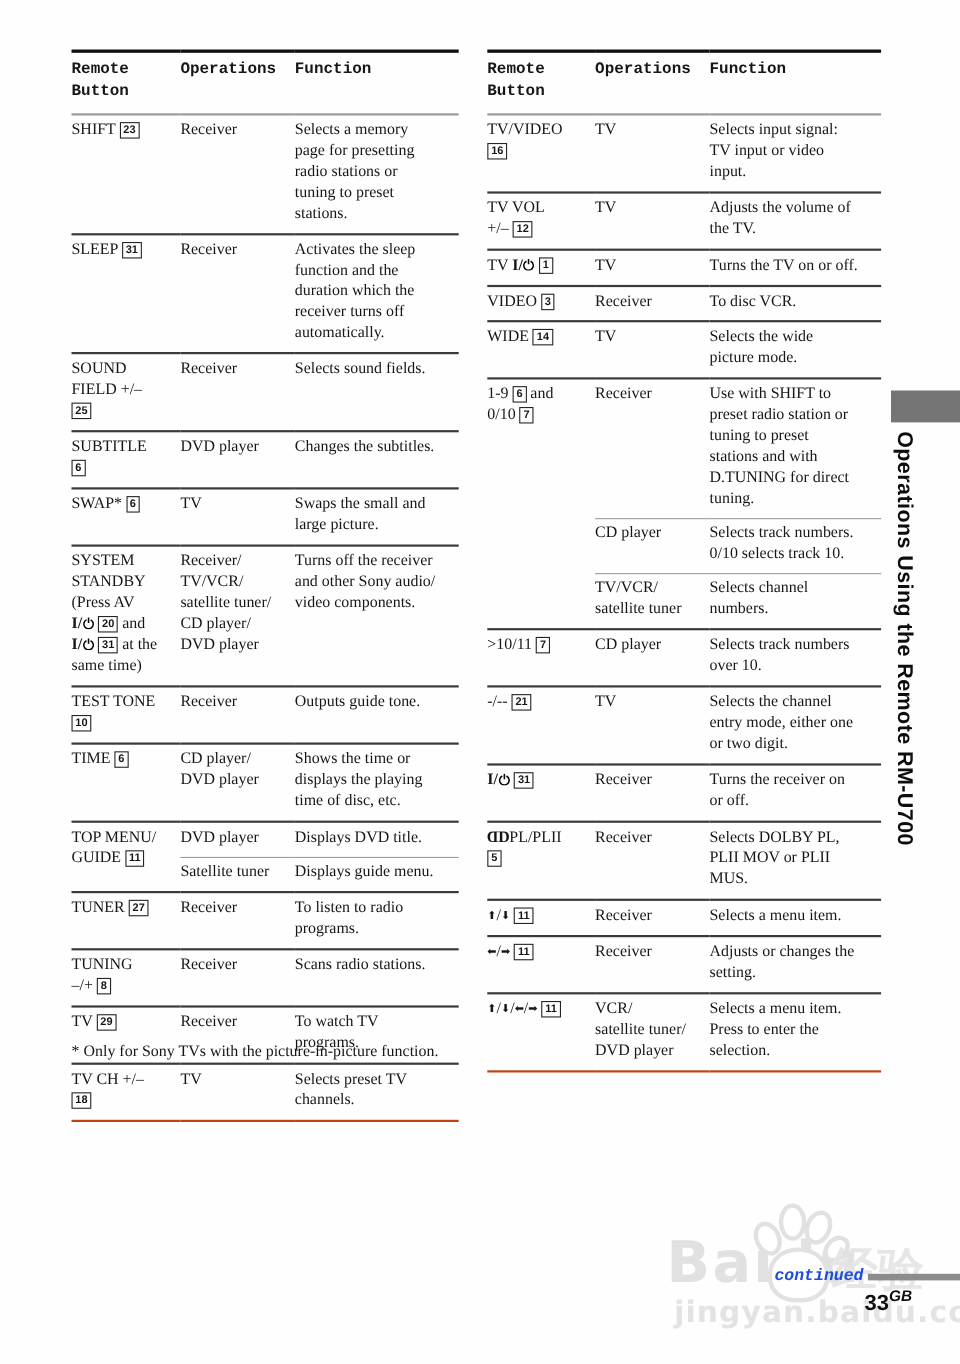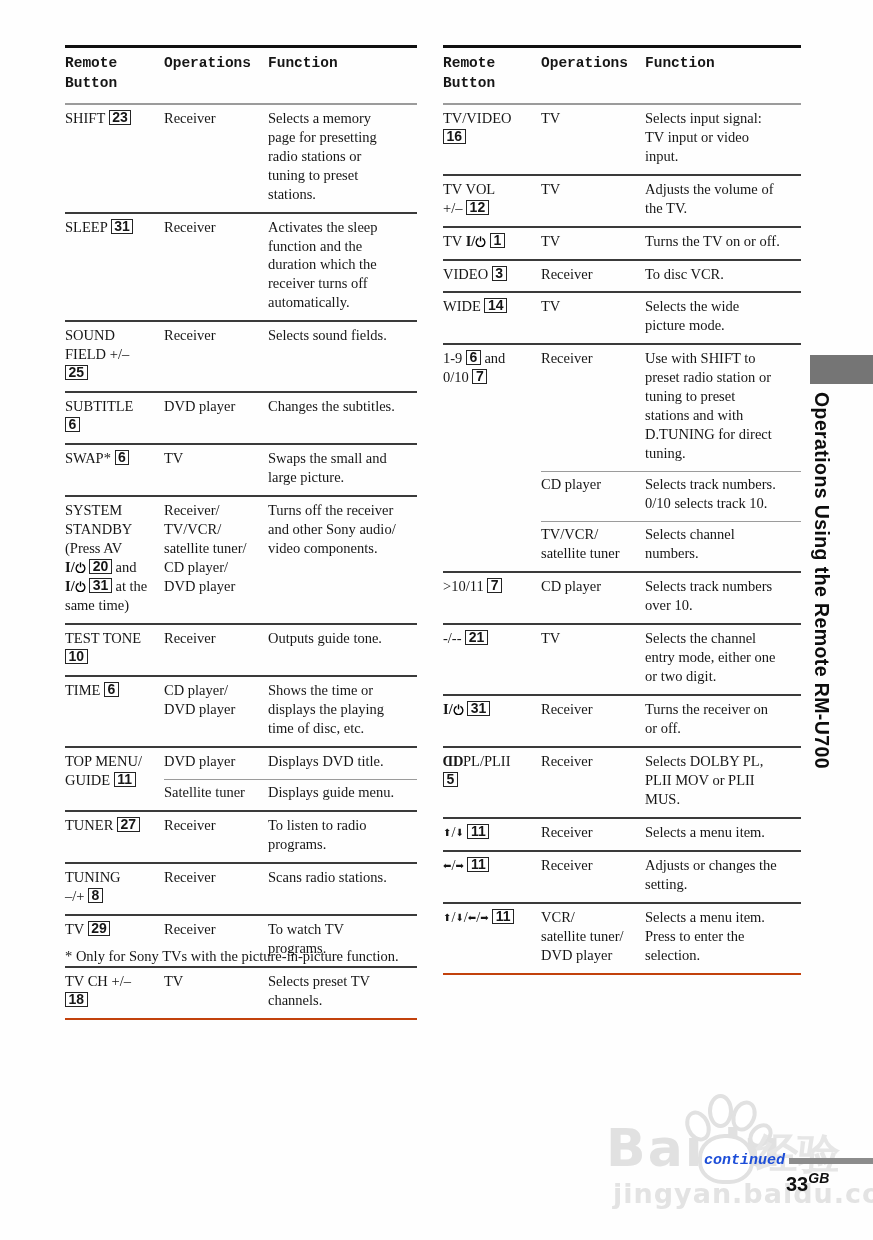--- a/index.html
+++ b/index.html
@@ -16,21 +16,21 @@
                    padding:5px 4px 9px 0;border-top:3px solid #101010;border-bottom:2px solid #9b9b9b;}
   .remote-table td{vertical-align:top;padding:4px 4px 8px 0;}
   .remote-table tr.row-start td{border-top:2px solid #3a3a3a;}
   .remote-table tr.sub-row td{border-top:1px solid #9b9b9b;padding-top:3px;}
   .remote-table tbody tr:last-child td{border-bottom:2px solid #c2410c;}
   .tbl-left  .c-btn{width:95px;} .tbl-left  .c-op{width:100px;} .tbl-left  .c-fn{width:145px;}
   .tbl-right .c-btn{width:94px;} .tbl-right .c-op{width:100px;} .tbl-right .c-fn{width:152px;}
 
   
   .boxnum{display:inline-block;font-family:"Liberation Sans",sans-serif;font-weight:bold;
-          font-size:14px;line-height:11px;border:1.3px solid #242424;padding:1px 2.5px;
+          font-size:10px;line-height:11px;border:1.3px solid #242424;padding:1px 2.5px;
           background:#fff;vertical-align:1px;}
   .arr{font-family:"DejaVu Sans",sans-serif;font-size:10px;vertical-align:1px;}
   .pwr{white-space:nowrap;font-weight:bold;}
   .pwrsvg{width:11px;height:11px;vertical-align:-1px;}
   .dolby{font-weight:bold;letter-spacing:-0.5px;}
   .dflip{display:inline-block;transform:scaleX(-1);}
 
   
   .footnote{position:absolute;left:65px;top:946px;width:336px;font-size:14.5px;line-height:1.4;
             text-indent:-10px;padding-left:10px;}

